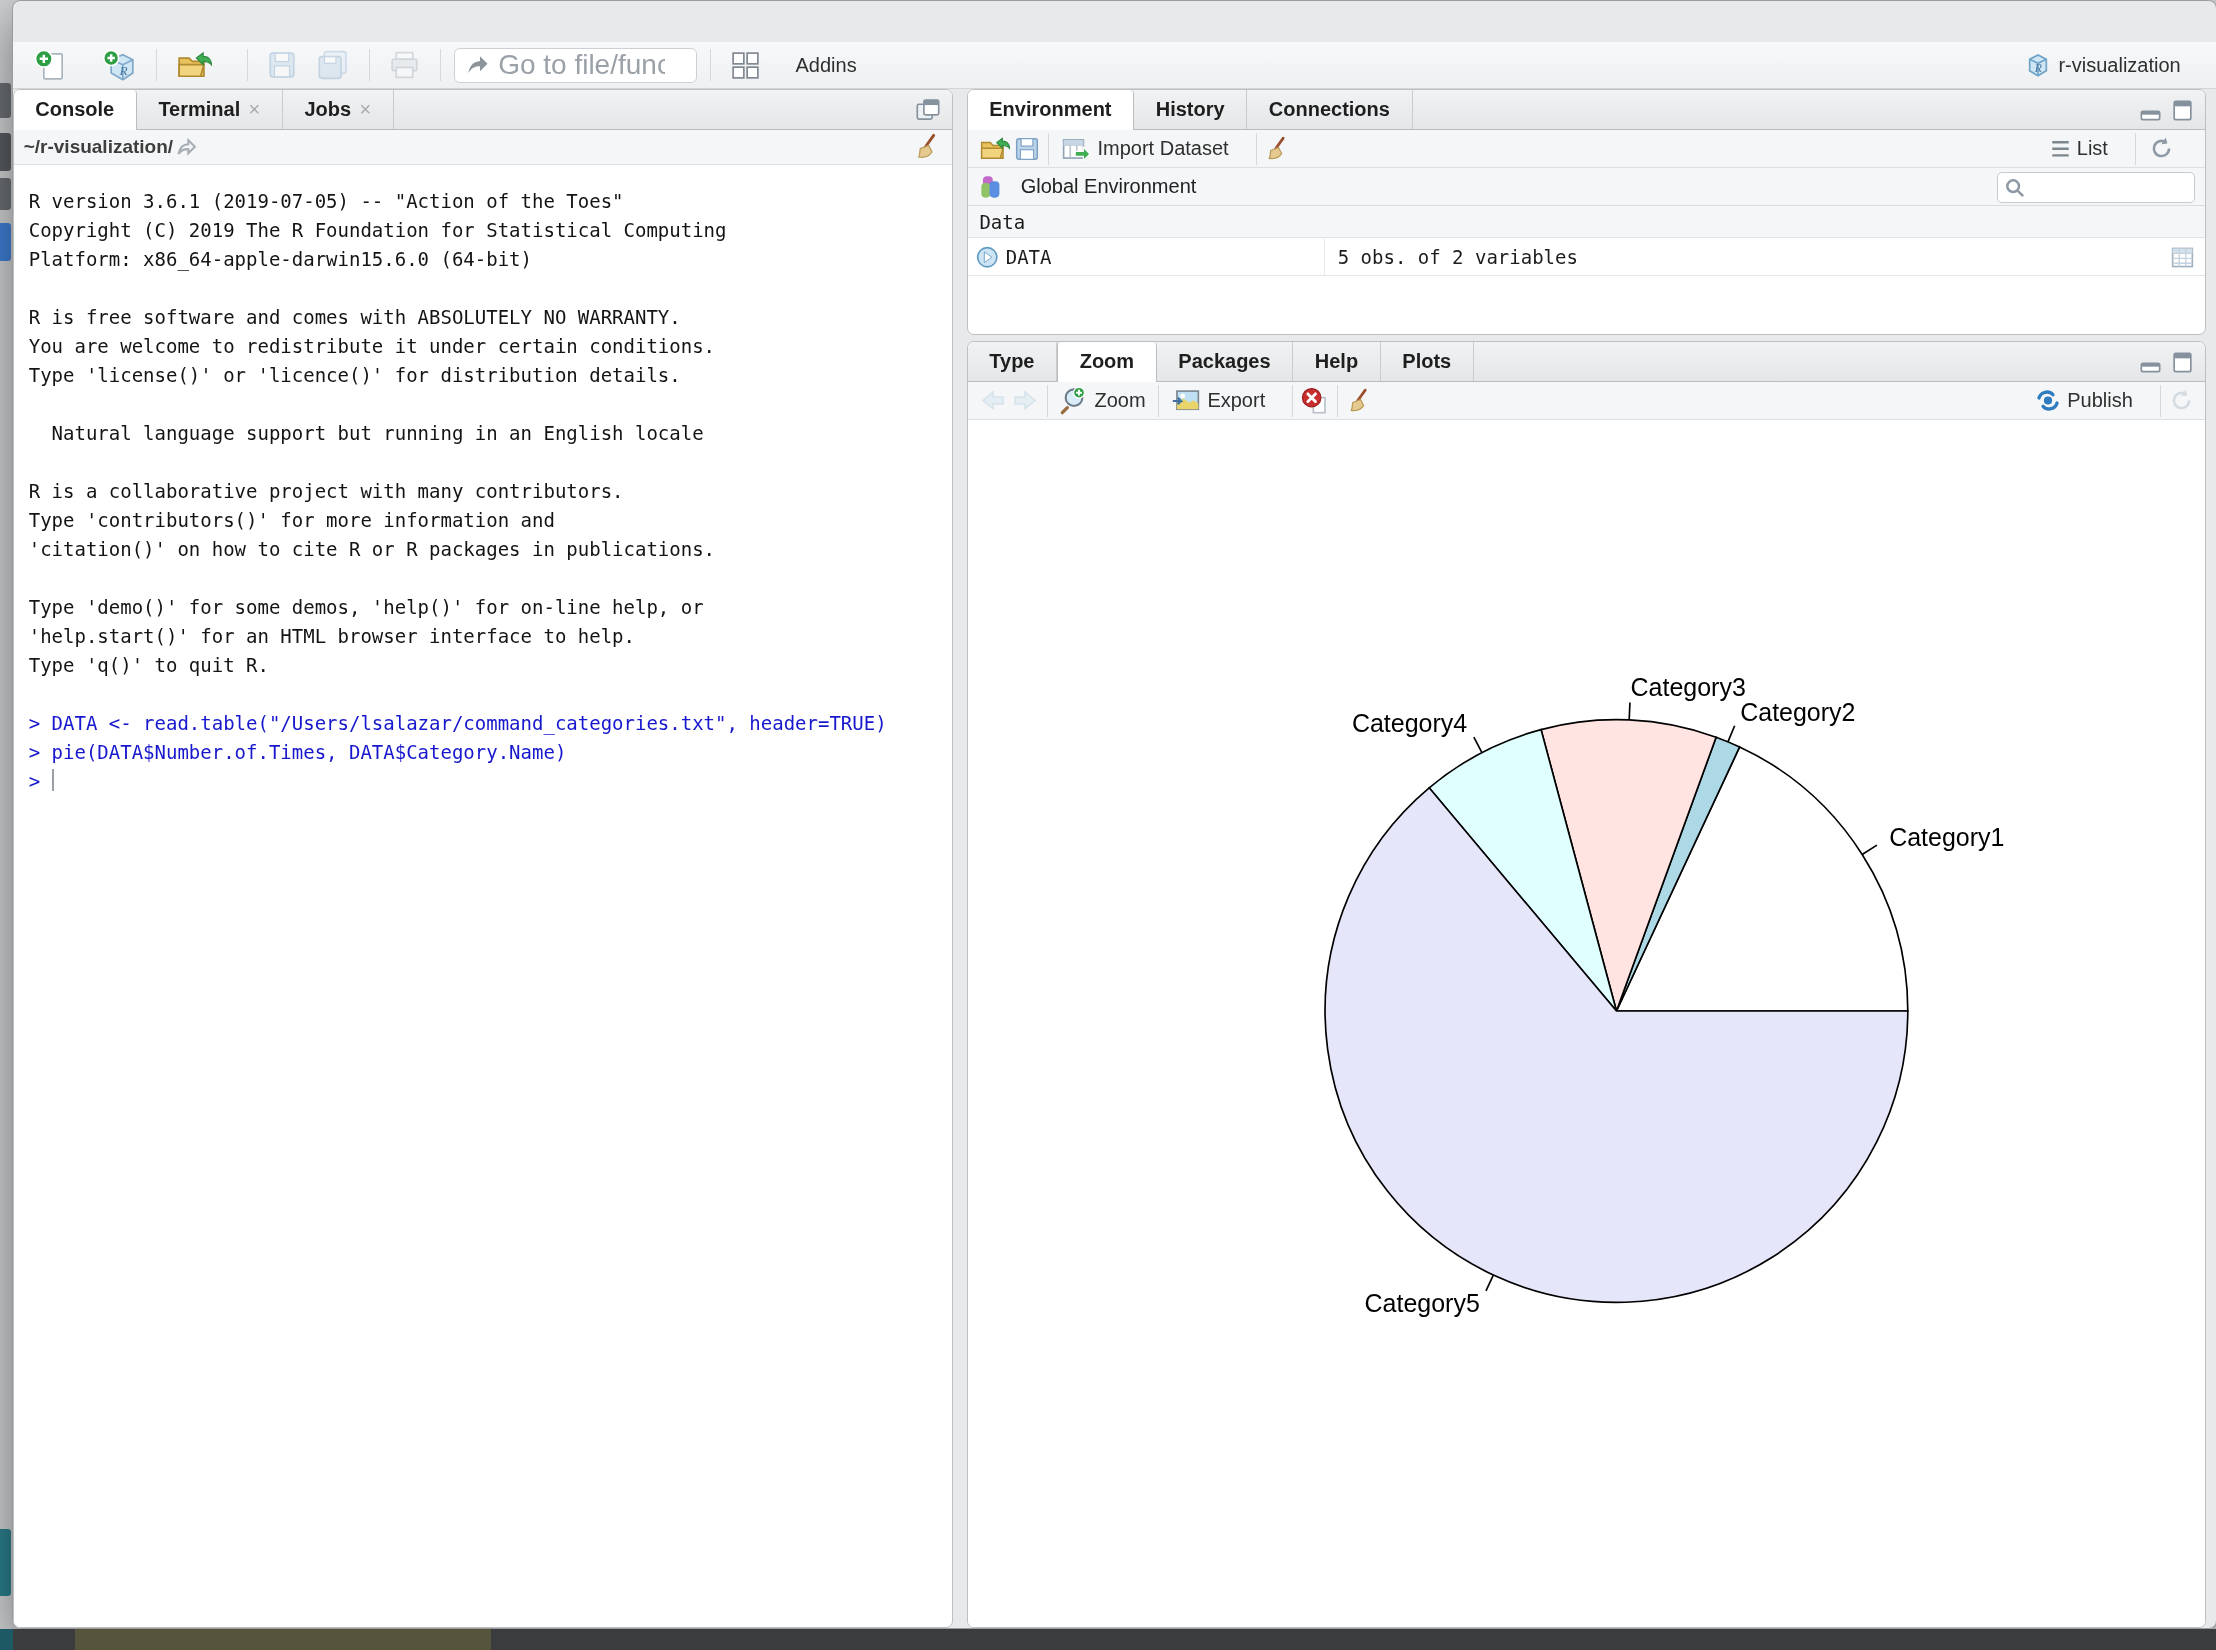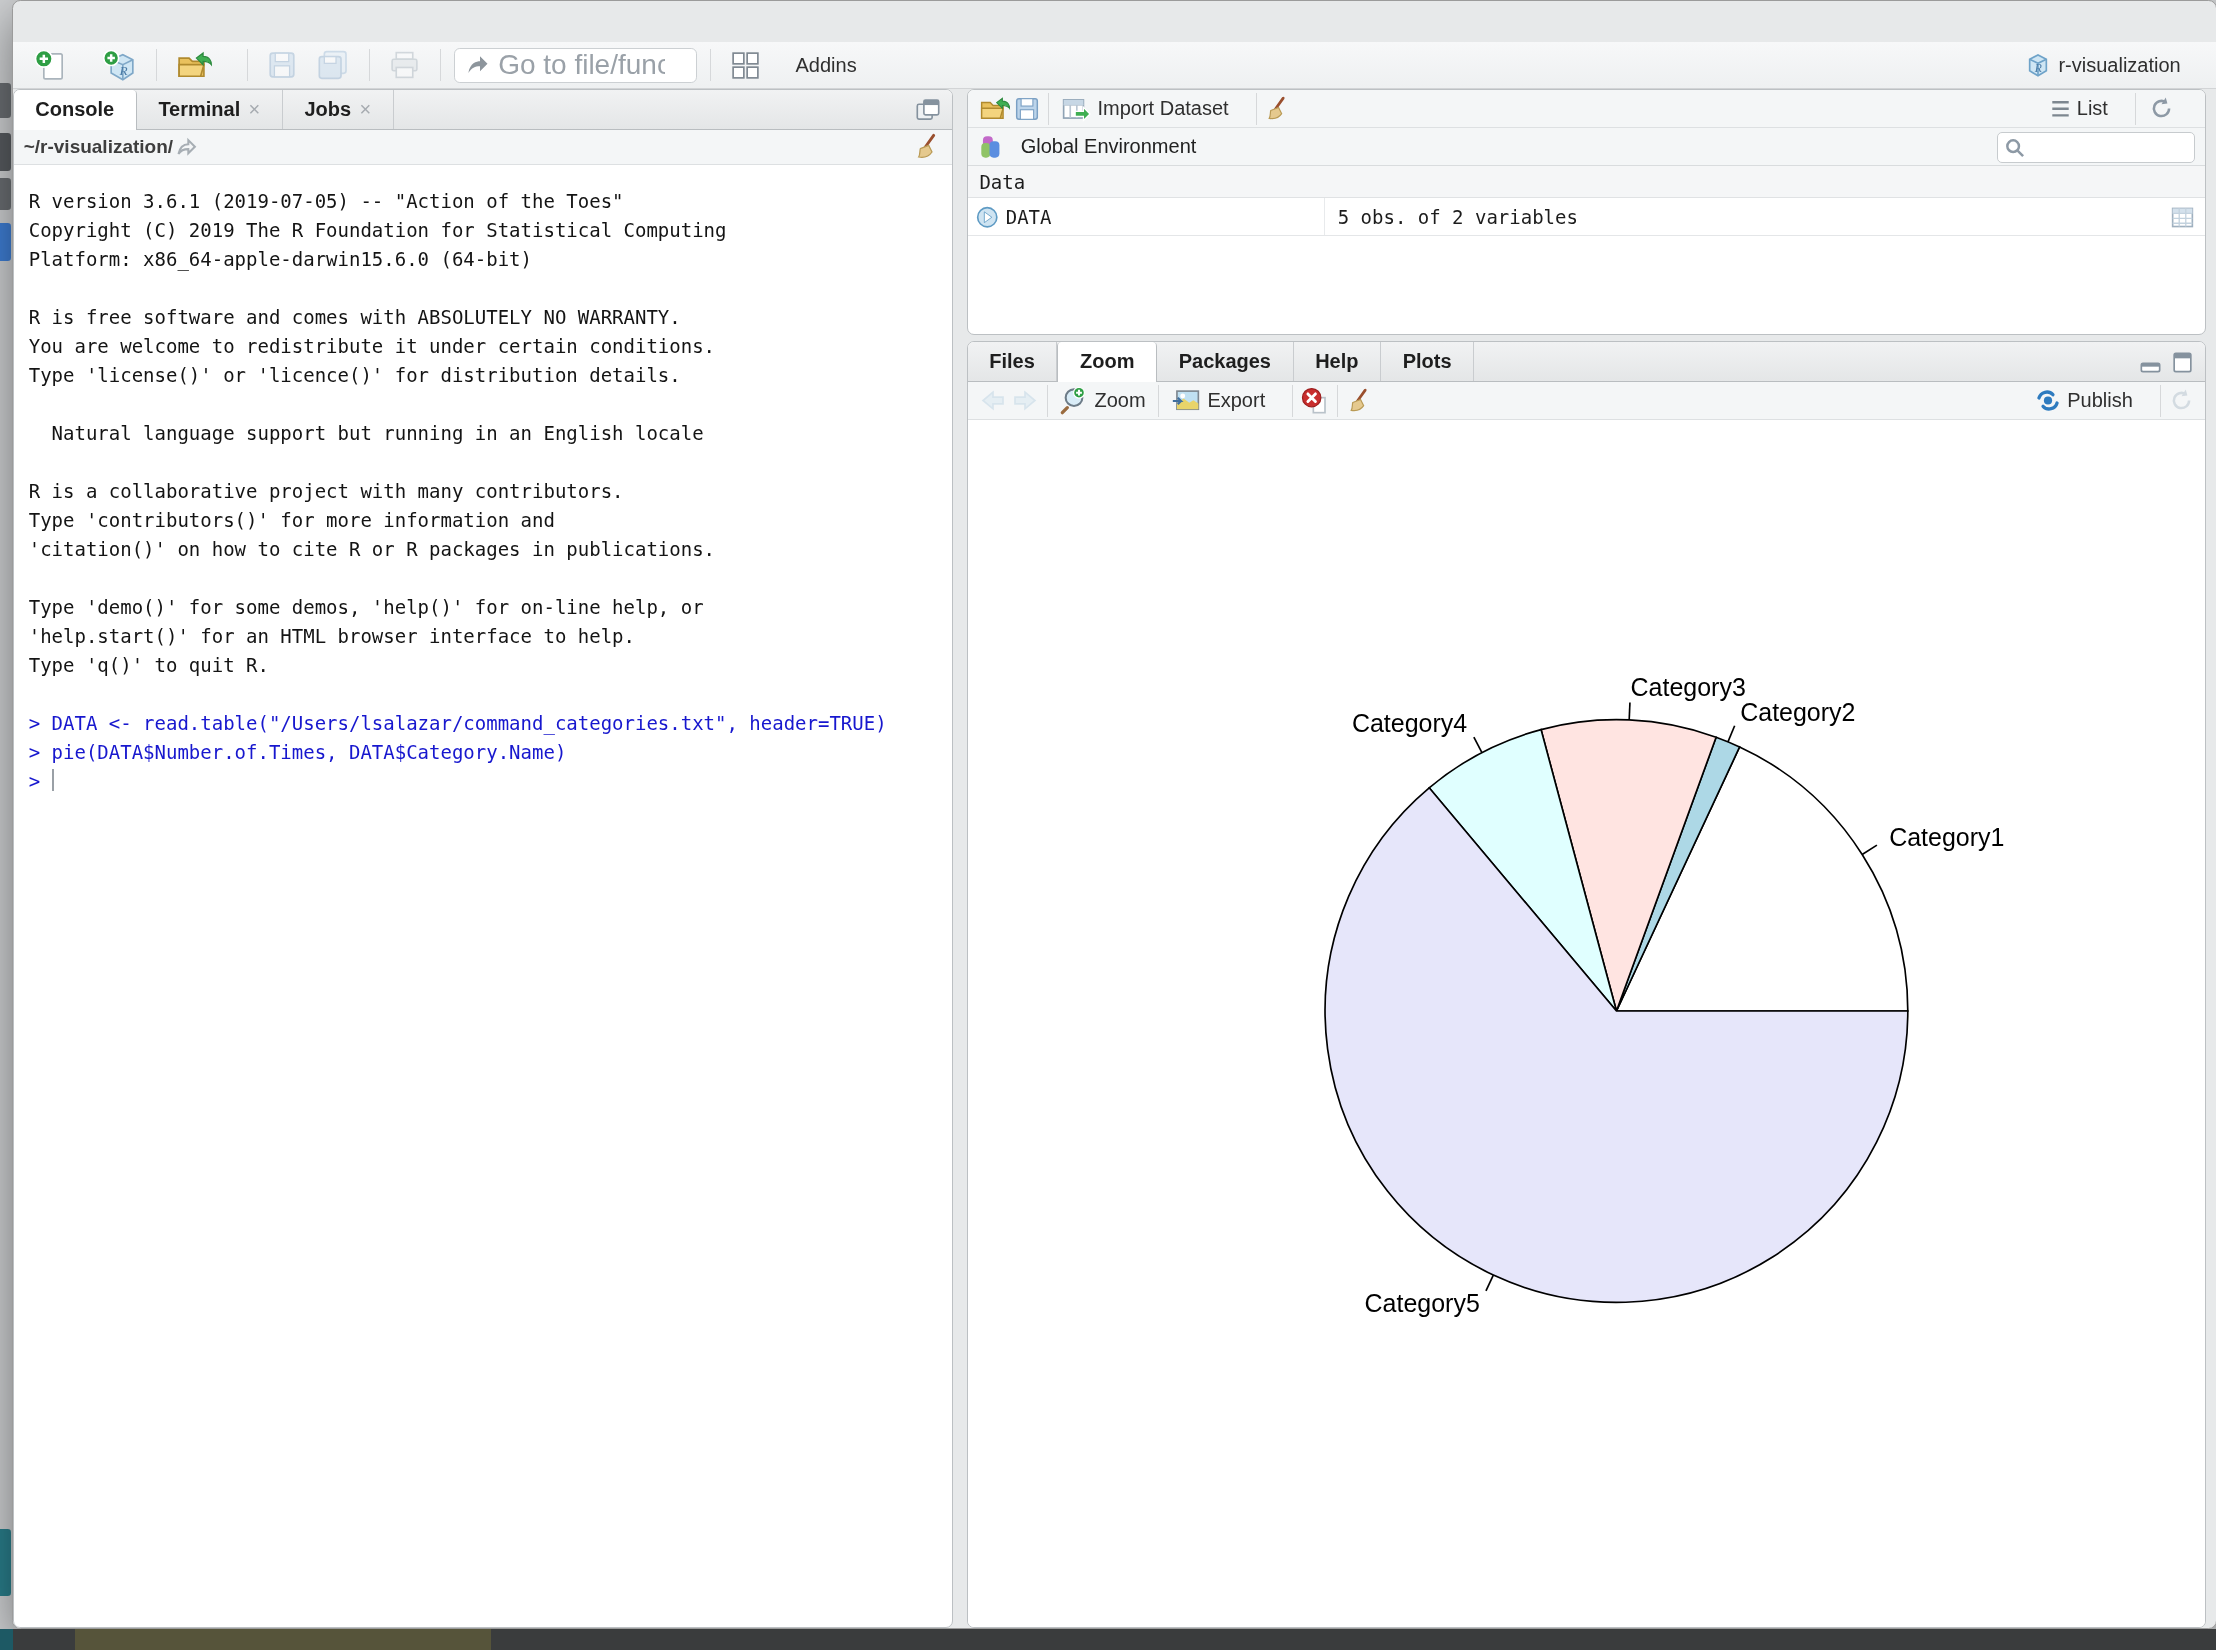--- a/index.html
+++ b/index.html
@@ -265,20 +265,41 @@
       <div class="spacer"></div>
       <svg class="icn" width="30" height="30" viewBox="0 0 36 36">
         <path d="M26 4 L16 18" stroke="#9a4f2e" stroke-width="3.5" stroke-linecap="round"></path>
         <path d="M10 20 L20 16 L24 24 C20 30 14 31 8 30 C10 27 9 23 10 20 Z" fill="#e5c98e" stroke="#b99a55" stroke-width="1.5"></path>
       </svg>
     </div>
     <div class="console-out"><div class="cline out">R version 3.6.1 (2019-07-05) -- "Action of the Toes"</div><div class="cline out">Copyright (C) 2019 The R Foundation for Statistical Computing</div><div class="cline out">Platform: x86_64-apple-darwin15.6.0 (64-bit)</div><div class="cline blank">&nbsp;</div><div class="cline out">R is free software and comes with ABSOLUTELY NO WARRANTY.</div><div class="cline out">You are welcome to redistribute it under certain conditions.</div><div class="cline out">Type 'license()' or 'licence()' for distribution details.</div><div class="cline blank">&nbsp;</div><div class="cline out">  Natural language support but running in an English locale</div><div class="cline blank">&nbsp;</div><div class="cline out">R is a collaborative project with many contributors.</div><div class="cline out">Type 'contributors()' for more information and</div><div class="cline out">'citation()' on how to cite R or R packages in publications.</div><div class="cline blank">&nbsp;</div><div class="cline out">Type 'demo()' for some demos, 'help()' for on-line help, or</div><div class="cline out">'help.start()' for an HTML browser interface to help.</div><div class="cline out">Type 'q()' to quit R.</div><div class="cline blank">&nbsp;</div><div class="cline cmd">&gt; DATA &lt;- read.table("/Users/lsalazar/command_categories.txt", header=TRUE)</div><div class="cline cmd">&gt; pie(DATA$Number.of.Times, DATA$Category.Name)</div><div class="cline prompt">&gt; <span class="cursor"></span></div></div>
   </div>
 
   <div class="pane pane-env">
+    <div class="tabstrip">
+      <div class="tab active">
+        <span>Environment</span>
+      </div>
+      <div class="tab">
+        <span>History</span>
+      </div>
+      <div class="tab">
+        <span>Connections</span>
+      </div>
+      <div class="strip-icons">
+        <svg class="icn" width="25" height="25" viewBox="0 0 30 30">
+          <rect x="4" y="16" width="22" height="10" rx="2" fill="#fff" stroke="#85929e" stroke-width="2"></rect>
+          <rect x="4" y="16" width="22" height="4" fill="#85929e"></rect>
+        </svg>
+        <svg class="icn" width="25" height="25" viewBox="0 0 30 30">
+          <rect x="5" y="4" width="20" height="22" rx="2" fill="#fff" stroke="#85929e" stroke-width="2"></rect>
+          <rect x="5" y="4" width="20" height="6" fill="#85929e"></rect>
+        </svg>
+      </div>
+    </div>
     <div class="panetool">
       <svg class="icn" width="33" height="30" viewBox="0 0 46 42">
         <path d="M5 12 h12 l4 4 h14 v18 H5 Z" fill="#e9c15d" stroke="#b08a2e" stroke-width="2"></path>
         <path d="M5 20 h30 l-4 14 H5 Z" fill="#f3d47e" stroke="#b08a2e" stroke-width="2"></path>
         <path d="M26 12 l8 -6 v4 c8 0 10 6 10 10 c-3 -4 -6 -4 -10 -4 v4 Z" fill="#3fae52" stroke="#2c8a3e" stroke-width="1.5"></path>
       </svg>
       <svg class="icn" width="28" height="28" viewBox="0 0 38 38">
         <rect x="5" y="5" width="28" height="28" rx="3" fill="#bcd4ea" stroke="#7ba0c4" stroke-width="2"></rect>
         <rect x="11" y="5" width="16" height="10" fill="#fff" stroke="#7ba0c4" stroke-width="1.5"></rect>
         <rect x="10" y="20" width="18" height="13" fill="#fff" stroke="#7ba0c4" stroke-width="1.5"></rect>
@@ -345,21 +366,21 @@
         <rect x="3" y="3" width="24" height="22" fill="#fff" stroke="#9fb0bf" stroke-width="2"></rect>
         <rect x="3" y="3" width="24" height="6" fill="#d4e1ec"></rect>
         <path d="M3 9 h24 M3 15 h24 M3 21 h24 M11 3 v22 M19 3 v22" stroke="#c3d2de" stroke-width="1.6"></path>
       </svg>
     </div>
   </div>
 
   <div class="pane pane-plots">
     <div class="tabstrip">
       <div class="tab">
-        <span>Files</span>
+        <span>Type</span>
       </div>
       <div class="tab active">
         <span>Zoom</span>
       </div>
       <div class="tab">
         <span>Packages</span>
       </div>
       <div class="tab">
         <span>Help</span>
       </div>

